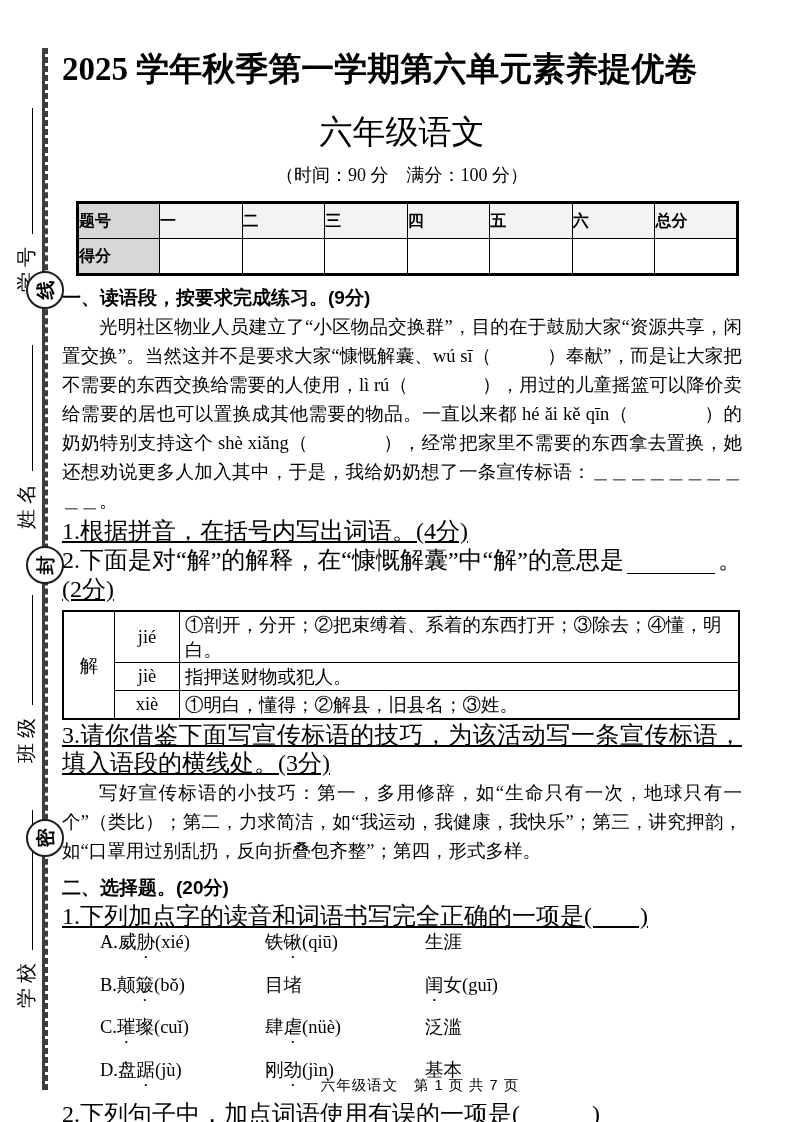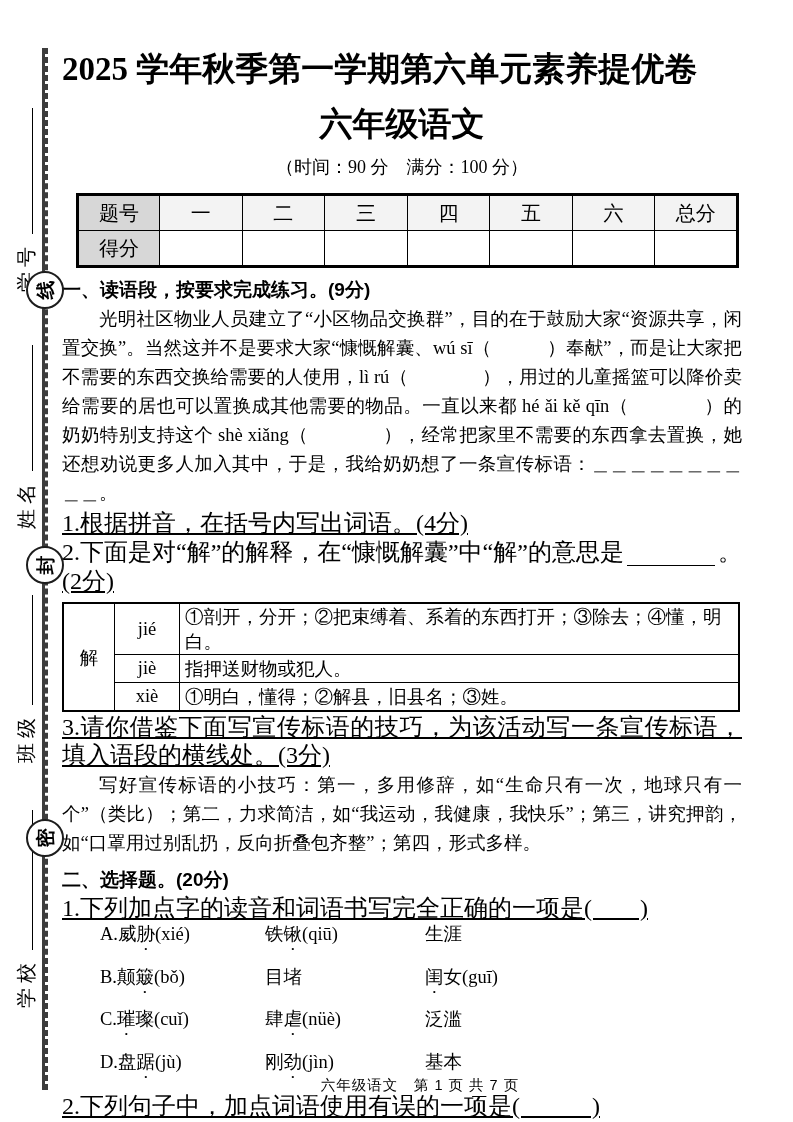--- a/index.html
+++ b/index.html
@@ -31,30 +31,30 @@
     font-size:19px;font-weight:bold;z-index:2;
   }
   .seal-circle span{display:block;transform:rotate(-90deg);}
   .c1{top:290px}.c2{top:565px}.c3{top:838px}
   
   .content{position:absolute;left:62px;top:48px;width:680px;}
   .title{
     text-align:left;font-size:33px;font-weight:bold;line-height:42px;
     font-family:"Liberation Serif","DejaVu Serif",serif;letter-spacing:0px;
   }
-  .subtitle{text-align:center;font-size:33px;font-weight:bold;line-height:40px;margin-top:14px;}
+  .subtitle{text-align:center;font-size:33px;font-weight:normal;line-height:40px;margin-top:22px;}
   .meta{text-align:center;font-size:18px;margin-top:11px;line-height:24px;}
   table.score-table{
     border-collapse:collapse;margin:14px 0 0 14px;width:663px;
     border:3px solid #000;table-layout:fixed;
     font-family:"Liberation Sans","DejaVu Sans",sans-serif;
   }
   table.score-table td{
-    border:1px solid #000;height:34px;text-align:center;
-    font-size:20px;font-weight:normal;padding:0;
+    border:1px solid #000;height:34px;
+    font-size:16px;font-weight:bold;padding:0;
   }
   table.score-table td.side{background:#d7d7d7;width:80px;}
   table.score-table tr.hdr td:not(.side){background:#f3f3f3;}
   .sec-heading{
     font-family:"Liberation Sans","DejaVu Sans",sans-serif;
     font-weight:bold;font-size:19px;line-height:26px;margin-top:9px;
   }
   .passage{
     margin:2px 0 0 0;font-size:18.5px;line-height:29px;
     text-align:justify;text-indent:2em;

